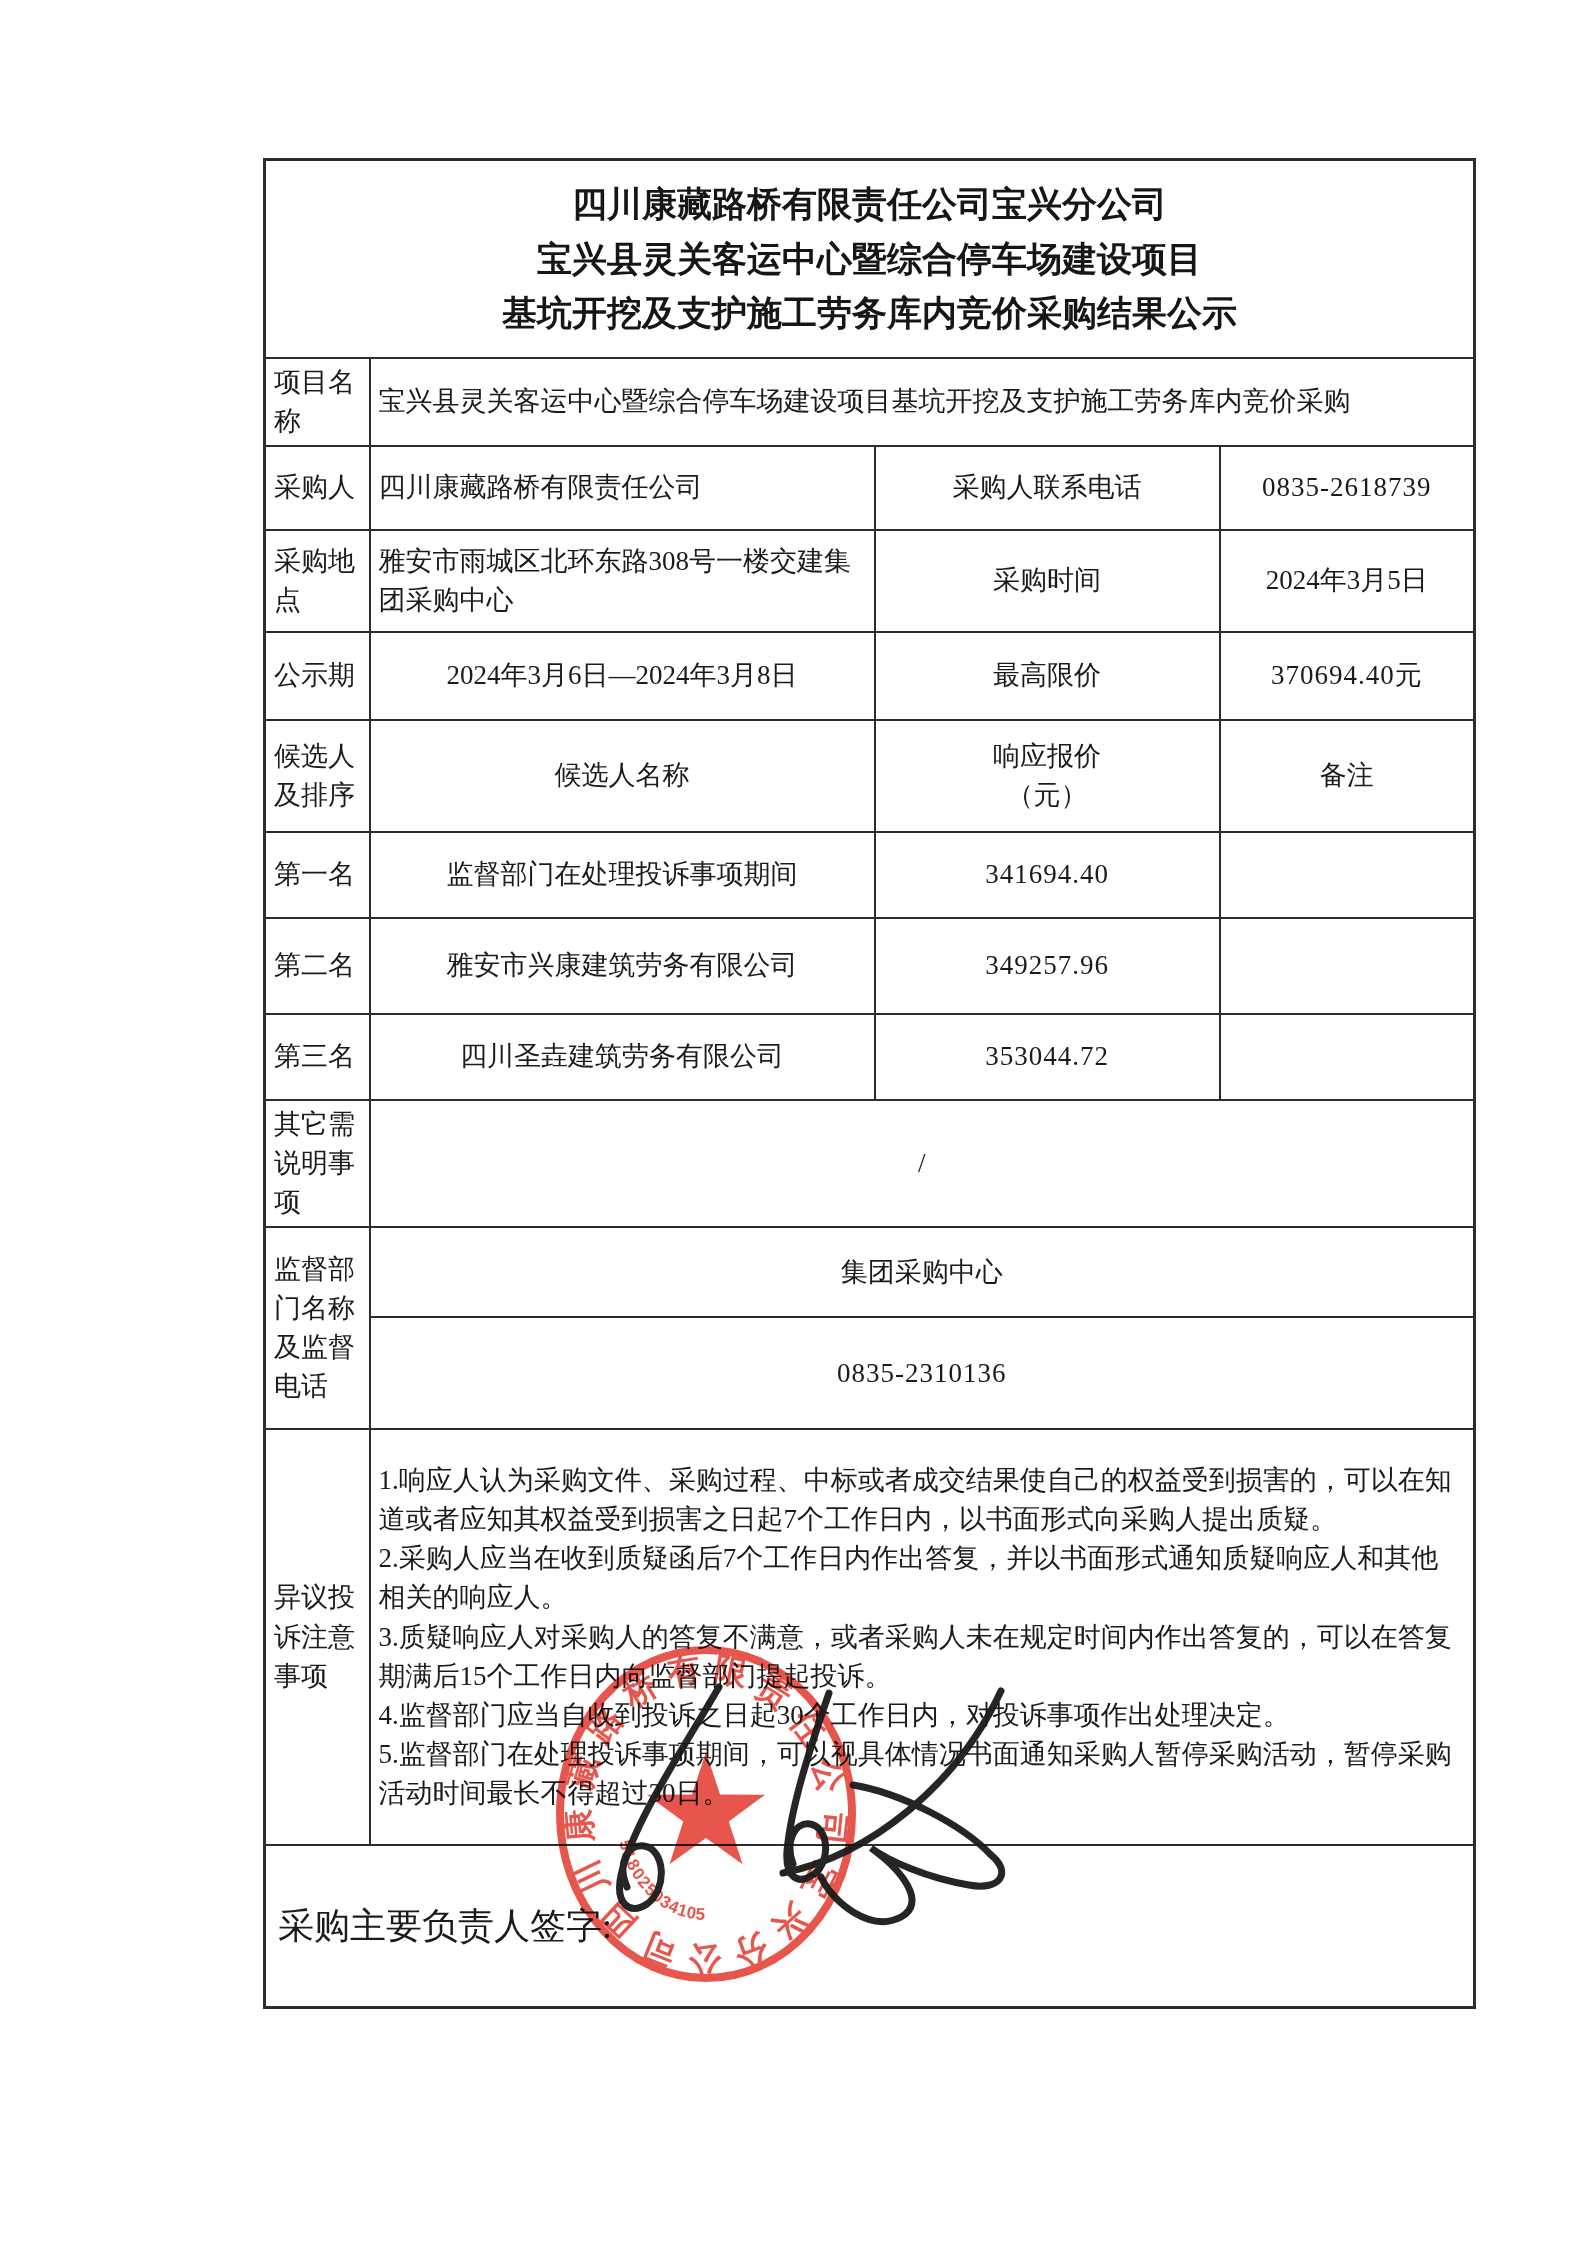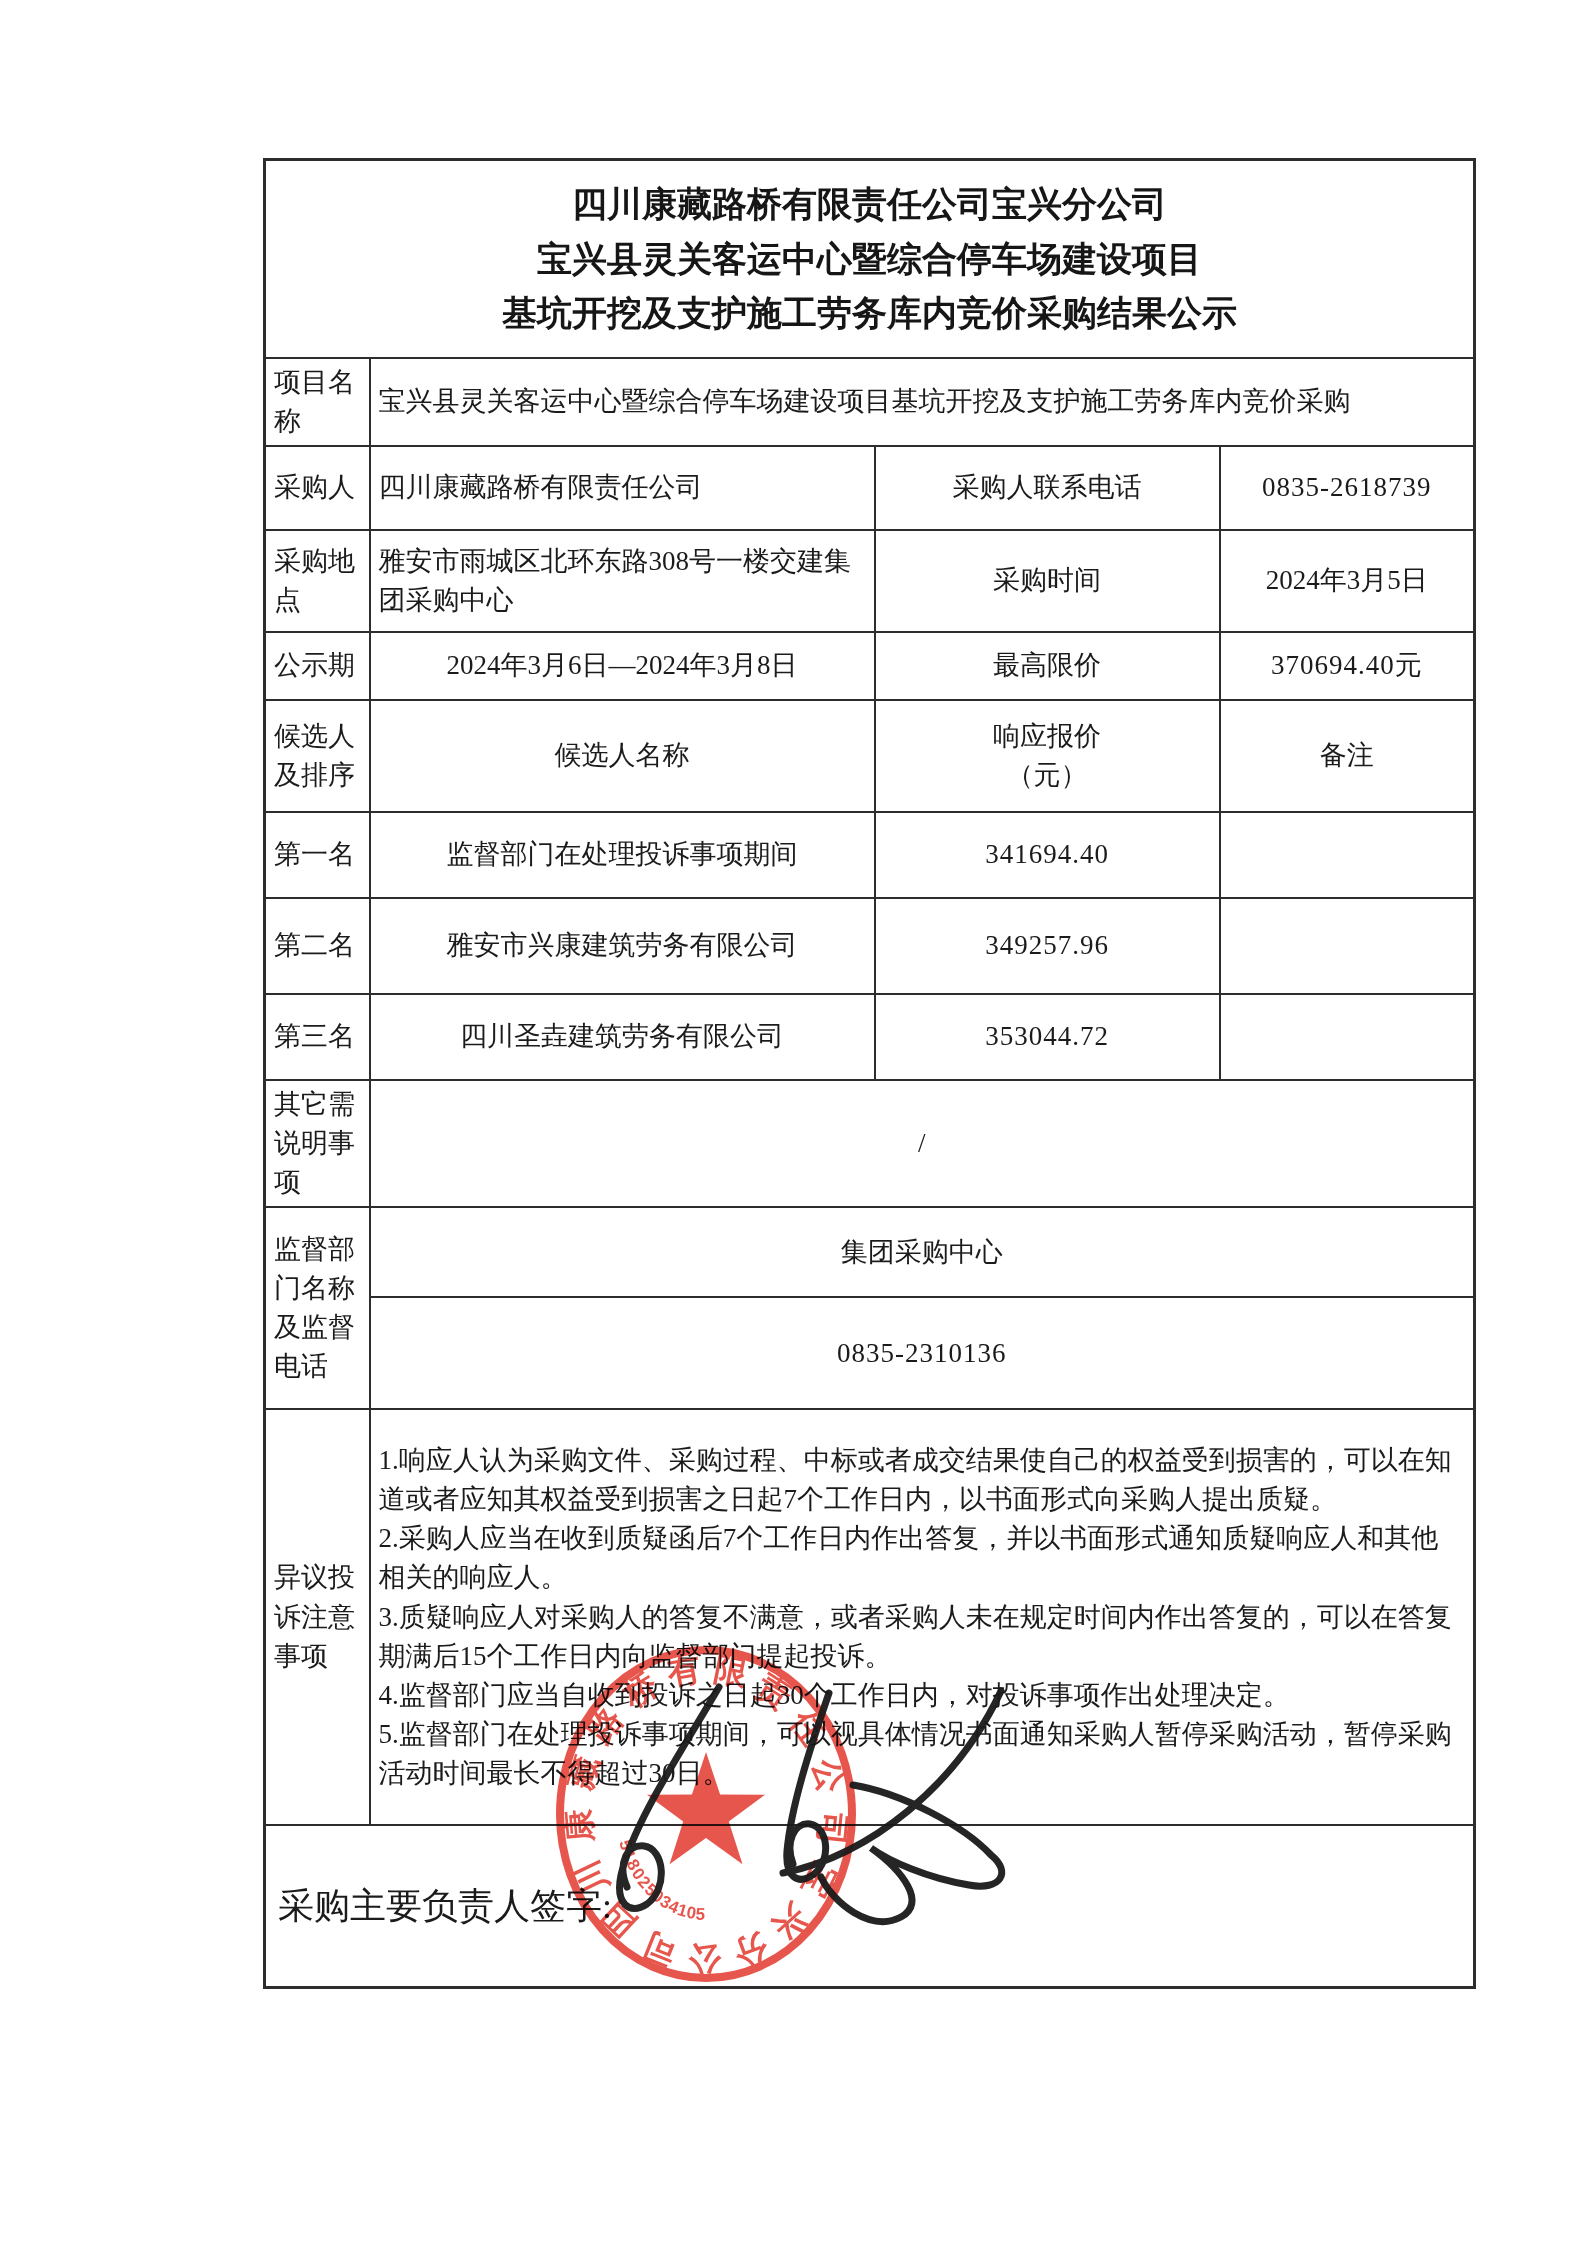--- a/index.html
+++ b/index.html
@@ -101,21 +101,21 @@
       <td class="c num">0835-2618739</td>
     </tr>
 
     <tr style="height:102px">
       <th class="hd">采购地点</th>
       <td class="l">雅安市雨城区北环东路308号一楼交建集团采购中心</td>
       <td class="c">采购时间</td>
       <td class="c">2024年3月5日</td>
     </tr>
 
-    <tr style="height:68px">
+    <tr style="height:88px">
       <th class="hd">公示期</th>
       <td class="c">2024年3月6日—2024年3月8日</td>
       <td class="c">最高限价</td>
       <td class="c num">370694.40元</td>
     </tr>
 
     <tr style="height:112px">
       <th class="hd">候选人及排序</th>
       <td class="c">候选人名称</td>
       <td class="c">

